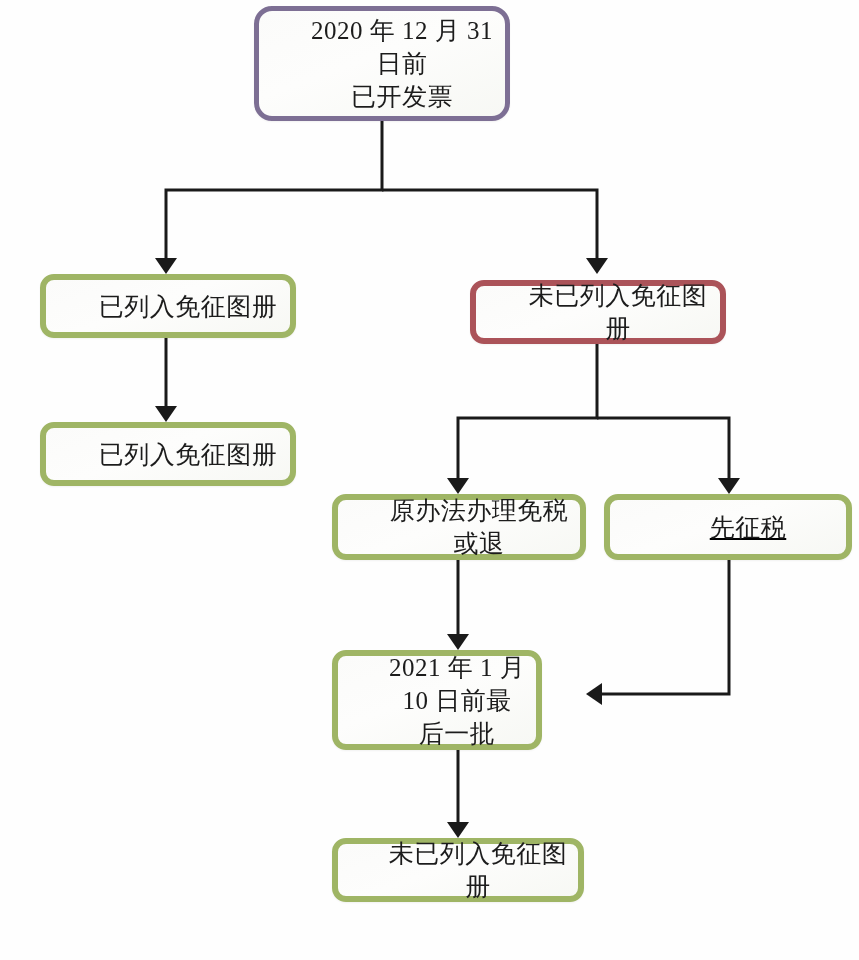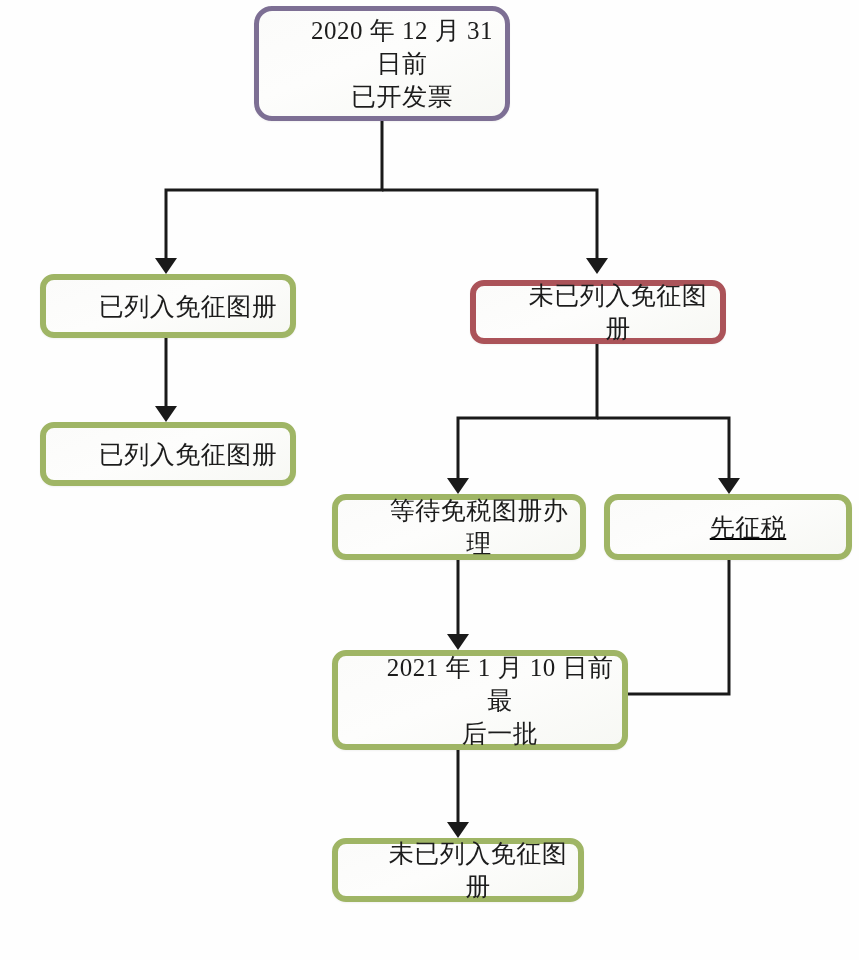--- a/index.html
+++ b/index.html
@@ -100,26 +100,26 @@
       <div class="node n-green" style="left: 40px; top: 274px; width: 256px; height: 64px; align-items: center;">
         <div class="label">已列入免征图册</div>
       </div>
       <div class="node n-red" style="left: 470px; top: 280px; width: 256px; height: 64px;">
         <div class="label">未已列入免征图册</div>
       </div>
       <div class="node n-green" style="left: 40px; top: 422px; width: 256px; height: 64px;">
         <div class="label">已列入免征图册</div>
       </div>
       <div class="node n-green" style="left: 332px; top: 494px; width: 254px; height: 66px;">
-        <div class="label">等待免税图册办理</div>
+        <div class="label">原办法办理免税或退</div>
       </div>
       <div class="node n-green" style="left: 604px; top: 494px; width: 248px; height: 66px; text-decoration: underline;">
         <div class="label">先征税</div>
       </div>
-      <div class="node n-green" style="left: 332px; top: 650px; width: 296px; height: 100px;">
+      <div class="node n-green" style="left: 332px; top: 650px; width: 210px; height: 100px;">
         <div class="label">2021 年 1 月 10 日前最
 后一批</div>
       </div>
       <div class="node n-green" style="left: 332px; top: 838px; width: 252px; height: 64px;">
         <div class="label">未已列入免征图册</div>
       </div>
     </div>
 
 </div>
 

